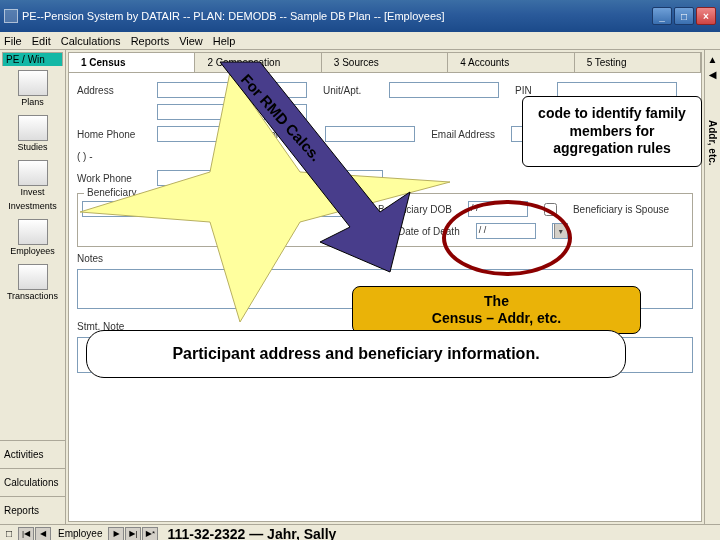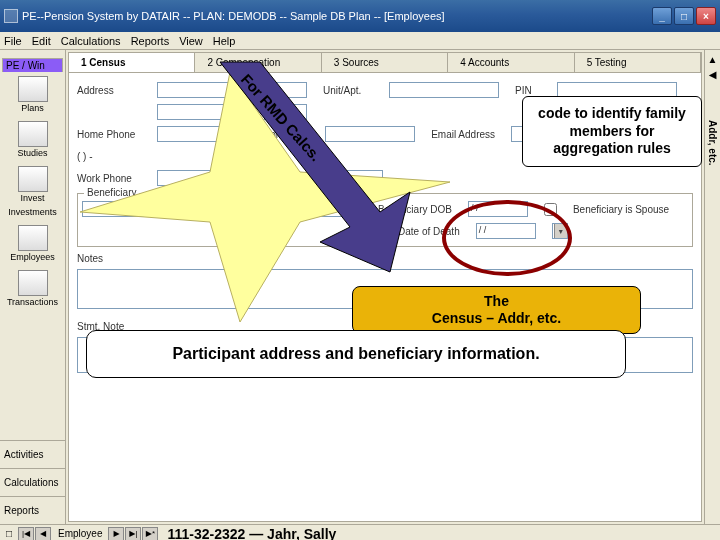--- a/index.html
+++ b/index.html
@@ -12,21 +12,21 @@
   .winbtn { width:20px; height:18px; background:linear-gradient(#6fa0d8,#3a6fb0); border:1px solid #1b3a6a; border-radius:2px; display:flex; align-items:center; justify-content:center; color:#fff; font-size:10px; font-weight:bold; }
   .winbtn.close { background:linear-gradient(#e88,#c44); border-color:#822; }
 
   
   .menubar { height:18px; background:#ece9d8; border-bottom:1px solid #aca899; display:flex; align-items:center; font-size:11px; padding-left:4px; gap:10px; }
   .menubar span { cursor:default; }
 
   
   .mainrow { display:flex; height:474px; }
   .leftcol { width:66px; background:#ece9d8; border-right:1px solid #aca899; display:flex; flex-direction:column; font-size:9px; }
-  .leftcol .tab { border:1px solid #aca899; border-bottom:none; background:#8b5cf6; padding:1px 3px; margin:8px 2px 0 2px; font-size:10px; }
+  .leftcol .tab { border:1px solid #aca899; border-bottom:none; background:#14b8a6; padding:1px 3px; margin:2px 2px 0 2px; font-size:10px; }
   .leftcol .iconbtn { margin:4px auto 1px auto; width:30px; height:26px; border:1px solid #888; background:linear-gradient(#fff,#ddd); }
   .leftcol .lbl { text-align:center; margin-bottom:4px; }
   .leftcol .spacer { flex:1; }
   .leftcol .bottomlink { font-size:10px; padding:8px 4px; border-top:1px solid #aca899; }
 
   .content { flex:1; position:relative; background:#ece9d8; }
   .rightgutter { width:16px; background:#ece9d8; border-left:1px solid #aca899; display:flex; flex-direction:column; align-items:center; }
   .rightgutter .arrow { font-size:10px; margin-top:4px; }
   .rightgutter .rot { writing-mode:vertical-rl; font-size:10px; font-weight:bold; margin-top:40px; }
 
@@ -52,21 +52,21 @@
   .recordnav .reclabel { padding:0 6px; }
 
   
   .bigstar { position:absolute; left:70px; top:52px; width:440px; height:280px; pointer-events:none; }
   .arrowpoly { fill:#483d8b; stroke:#000; stroke-width:1; }
   .arrowtext { font-size:15px; font-weight:bold; fill:#000; }
 
   .callout1 { position:absolute; right:18px; top:96px; width:180px; background:#fff; border:1px solid #000; border-radius:6px; padding:8px 10px; font-size:14px; text-align:center; font-weight:bold; line-height:1.25;margin-left:16px; }
   .redcircle { position:absolute; left:442px; top:200px; width:130px; height:76px; border:4px solid #8b0000; border-radius:50%; pointer-events:none; }
   .callout2small { position:absolute; left:352px; top:286px; width:289px; background:#eab308; border:1px solid #000; border-radius:8px; padding:6px 10px; font-size:14px; font-weight:bold; text-align:center; line-height:1.2; }
-  .callout3 { position:absolute; left:86px; top:330px; width:540px; background:#fff; border:1px solid #000; border-radius:10px; padding:14px 1px; font-size:16px; font-weight:bold; text-align:center; }
+  .callout3 { position:absolute; left:86px; top:330px; width:540px; background:#fff; border:1px solid #000; border-radius:18px; padding:14px 1px; font-size:16px; font-weight:bold; text-align:center; }
 </style>
 </head>
 <body>
 
 <div class="titlebar">
   <div class="app-icon"></div>
   <span>PE--Pension System by DATAIR -- PLAN: DEMODB -- Sample DB Plan -- [Employees]</span>
   <div class="winbtns">
     <div class="winbtn">_</div>
     <div class="winbtn">□</div>

